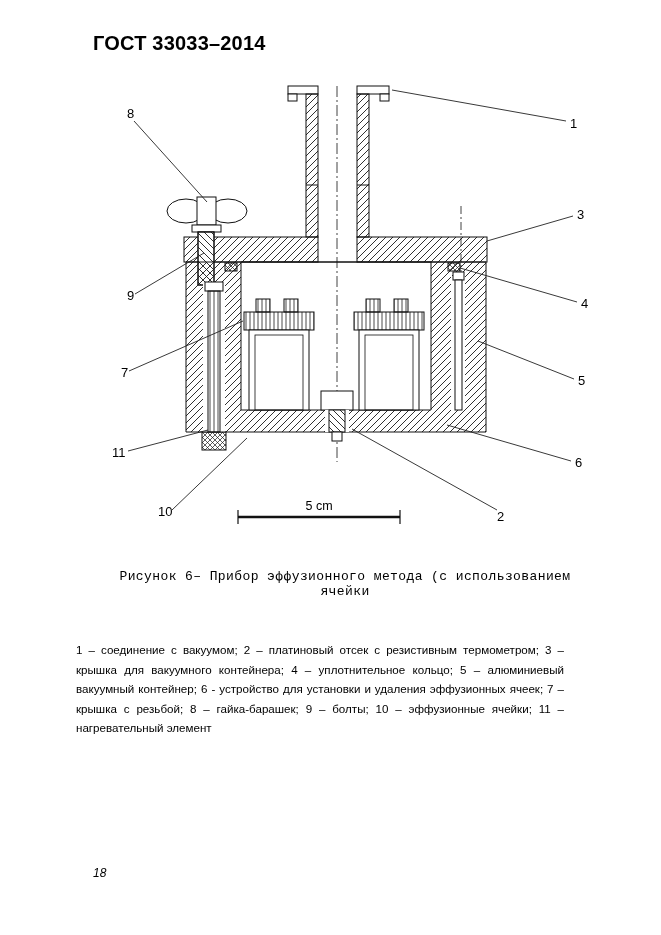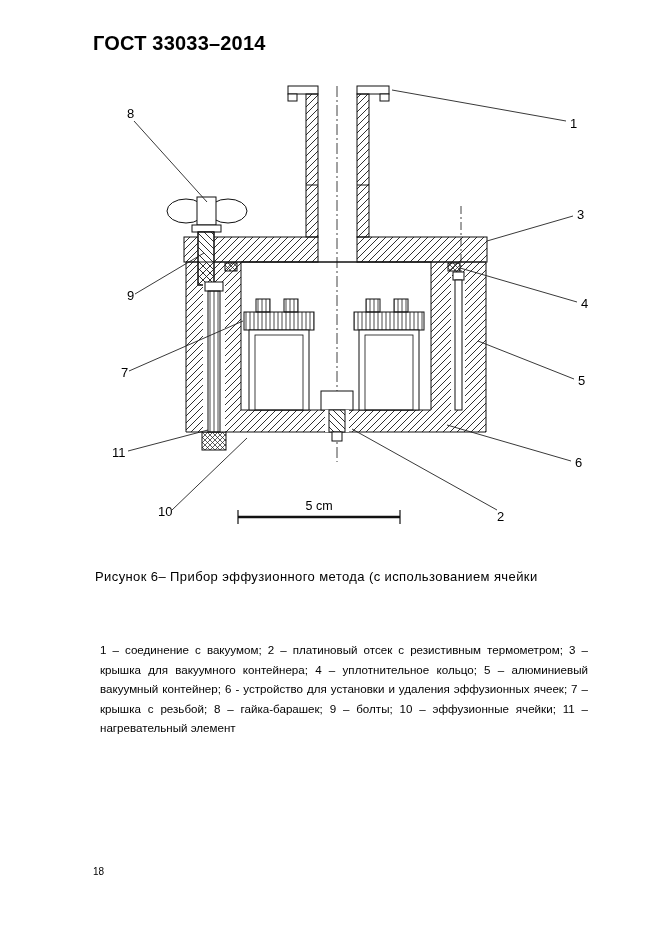--- a/index.html
+++ b/index.html
@@ -12,28 +12,28 @@
     overflow:hidden;
   }
   .doc-number {
     position:absolute; left:93px; top:32px;
     font-size:20px; font-weight:700; letter-spacing:0.2px;
   }
   .figure-wrap { position:absolute; left:95px; top:78px; width:505px; height:465px; }
   svg text { font-family:"Liberation Sans", sans-serif; }
   .caption {
     position:absolute; left:95px; top:569px; width:500px;
-    font-size:13px; letter-spacing:0.4px;
+    text-align:center; font-size:13px; letter-spacing:0.4px;font-family:Liberation Mono, monospace;
   }
   .caption .cap-line { margin-bottom:17px; }
   .legend {
-    position:absolute; left:100px; top:640px; width:488px;
+    position:absolute; left:76px; top:640px; width:488px;
     font-size:11.6px; line-height:19.5px; text-align:justify;
   }
-  .page-number { position:absolute; left:93px; top:866px; font-size:10px; }
+  .page-number { position:absolute; left:93px; top:866px; font-size:12px;font-style:italic; }
 </style>
 </head>
 <body>
 
 <div class="doc-number">ГОСТ 33033–2014</div>
 
 <div class="figure-wrap">
 <svg viewBox="95 78 505 465" width="505" height="465" xmlns="http://www.w3.org/2000/svg">
   <defs>
     <pattern id="h1" width="7" height="7" patternUnits="userSpaceOnUse">

